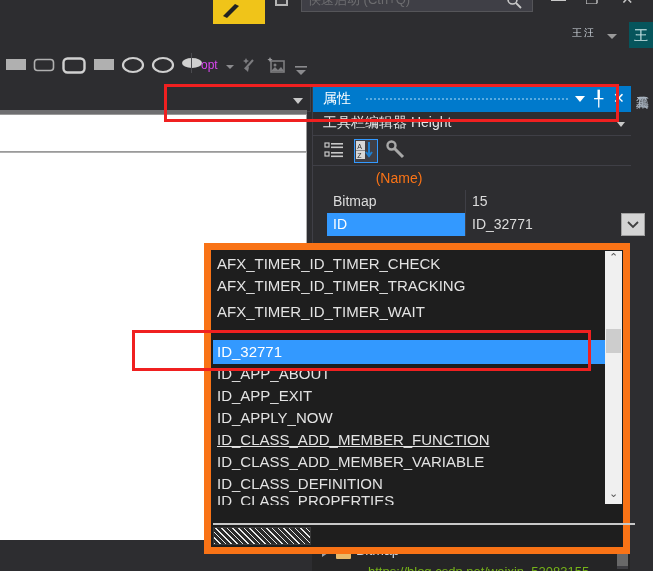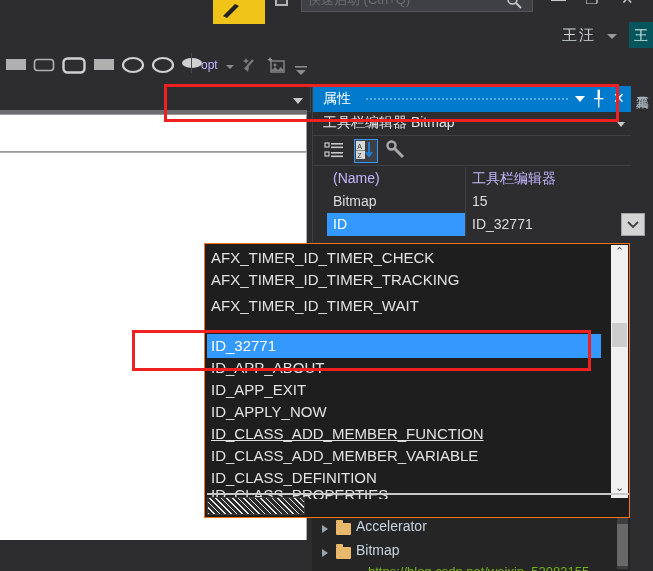--- a/index.html
+++ b/index.html
@@ -38,21 +38,21 @@
   .win-min { left: 551px; }
   .win-max { left: 585px; }
   .win-close { left: 621px; }
 
   
   .account-row {
     position: absolute; left: 0; top: 22px; width: 653px; height: 26px;
   }
   .account-name {
     position: absolute; right: 57px; top: 4px;
-    color: #cfd6dd; font-size: 15px; letter-spacing: 2px;
+    color: #cfd6dd; font-size: 10px; letter-spacing: 2px;
   }
   .account-caret {
     position: absolute; right: 36px; top: 12px;
     width: 0; height: 0; border-left: 5px solid transparent; border-right: 5px solid transparent;
     border-top: 5px solid #9a9a9a;
   }
   .tb-vert-tab {
     position: absolute; right: 0px; top: 0px; width: 24px; height: 26px;
     background: #06555c; color: #cfe9ea; font-size: 14px;
     text-align: center; line-height: 26px; overflow: hidden;
@@ -61,21 +61,21 @@
   
   .shape-toolbar {
     position: absolute; left: 0; top: 48px; width: 653px; height: 32px;
     background: #2d2d30;
   }
   .shape { position: absolute; top: 8px; }
   .sep {
     position: absolute; top: 5px; width: 1px; height: 20px; background: #4b4b4f;
   }
   .opt-label {
-    position: absolute; top: 10px; color: #c4b5fd; font-size: 12px;
+    position: absolute; top: 10px; color: #d946ef; font-size: 12px;
   }
   .opt-caret {
     position: absolute; top: 17px; width: 0; height: 0;
     border-left: 4px solid transparent; border-right: 4px solid transparent;
     border-top: 4px solid #8b8b8e;
   }
   .overflow-caret {
     position: absolute; top: 15px; left: 293px;
   }
 
@@ -156,21 +156,21 @@
   }
   .prow .pname {
     position: absolute; left: 0; top: 0; width: 138px; height: 23px;
     padding-left: 6px; line-height: 22px; overflow: hidden; white-space: nowrap;
   }
   .prow .pval {
     position: absolute; left: 138px; top: 0; width: 166px; height: 23px;
     padding-left: 6px; line-height: 22px; overflow: hidden; white-space: nowrap;
     border-left: 1px solid #3f3f46;
   }
-  .prow.dim .pname, .prow.dim .pval { color: #c4b5fd; }
+  .prow.dim .pname, .prow.dim .pval { color: #f97316; text-align: center; }
   .prow.sel .pname { background: #3399ff; color: #ffffff; }
   .prow .pdrop {
     position: absolute; left: 294px; top: 0; width: 24px; height: 23px;
     background: #d4d4d4; border: 1px solid #a0a0a0;
   }
 
   
   .tree-area {
     position: absolute; left: 312px; top: 498px; width: 318px; height: 73px;
     background: #252526;
@@ -187,22 +187,22 @@
     content:''; position:absolute; left:0; top:-3px; width:7px; height:3px;
     background:#e8b96a; border-radius:1px 1px 0 0;
   }
   .tree-scroll {
     position: absolute; right: 2px; top: 2px; width: 11px; height: 69px; background: #3e3e42;
   }
   .tree-thumb { position: absolute; right: 2px; top: 26px; width: 11px; height: 42px; background: #686868; }
 
   
   .id-dropdown {
-    position: absolute; left: 204px; top: 243px; width: 426px; height: 275px;
-    background: #1e1e1e; border: 1px solid #f97316;
+    position: absolute; left: 204px; top: 243px; width: 426px; height: 311px;
+    background: #1e1e1e; border: 7px solid #f97316;
   }
   .id-item {
     position: absolute; left: 2px; width: 394px; height: 24px;
     color: #e3e3e3; font-size: 15px; line-height: 23px; padding-left: 4px;
     white-space: nowrap; overflow: hidden;
   }
   .id-item.sel { background: #3399ff; color: #ffffff; outline: 1px dotted #1e1e1e; }
   .dd-scrollbar {
     position: absolute; right: 1px; top: 1px; width: 17px; height: 253px; background: #f0f0f0;
   }
@@ -328,21 +328,21 @@
   <div class="props-panel">
     <div class="props-title">
       <div class="props-title-text">属性</div>
       <div class="props-dots"></div>
       <div class="pt-caret"></div>
       <div class="pt-pin">╀</div>
       <div class="pt-close">✕</div>
     </div>
 
     <div class="props-objcombo">
-      <div class="props-objcombo-text">工具栏编辑器 Bitmap</div>
+      <div class="props-objcombo-text">工具栏编辑器 Height</div>
       <div class="caret"></div>
     </div>
 
     <div class="props-toolbar">
       <div class="ptool" style="left:10px;">
         <svg width="22" height="22" viewBox="0 0 22 22">
           <rect x="2" y="4" width="4" height="4" fill="none" stroke="#c8c8c8" stroke-width="1.2"></rect>
           <rect x="2" y="13" width="4" height="4" fill="none" stroke="#c8c8c8" stroke-width="1.2"></rect>
           <rect x="8" y="4" width="12" height="1.6" fill="#c8c8c8"></rect>
           <rect x="8" y="7.5" width="12" height="1.6" fill="#c8c8c8"></rect>
@@ -360,21 +360,20 @@
       <div class="ptool" style="left:72px;">
         <svg width="22" height="22" viewBox="0 0 22 22">
           <circle cx="6.5" cy="6.5" r="4" fill="none" stroke="#a8a8a8" stroke-width="2.4"></circle>
           <path d="M9 9 L18 18" stroke="#a8a8a8" stroke-width="3"></path>
         </svg></div>
     </div>
 
     <div class="props-grid">
       <div class="prow dim" style="top:0px;">
         <div class="pname">(Name)</div>
-        <div class="pval">工具栏编辑器</div>
       </div>
       <div class="prow" style="top:23px;">
         <div class="pname">Bitmap</div>
         <div class="pval">15</div>
       </div>
       <div class="prow sel" style="top:46px;">
         <div class="pname">ID</div>
         <div class="pval">ID_32771</div>
         <div class="pdrop">
           <svg width="22" height="21" viewBox="0 0 22 21">

